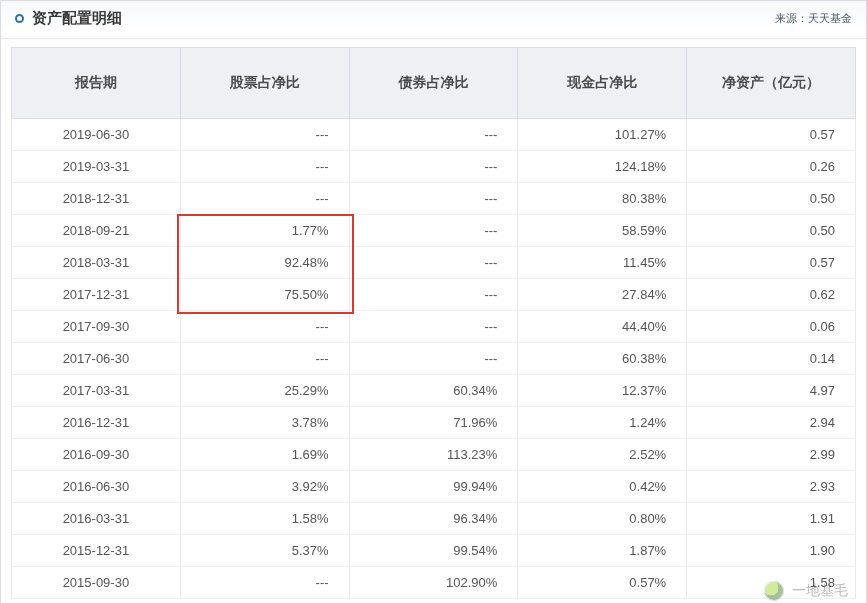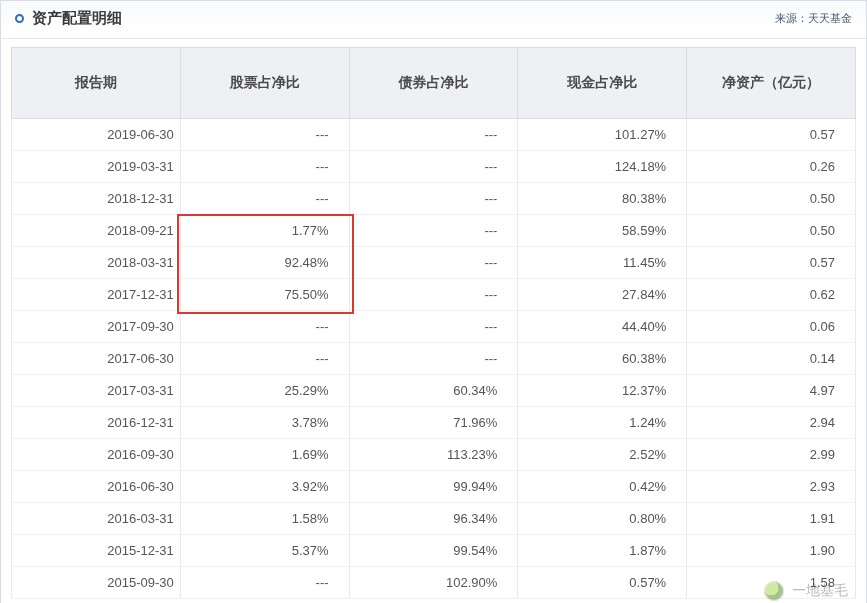--- a/index.html
+++ b/index.html
@@ -69,21 +69,21 @@
     border-left: 1px solid #e6e9ed;
     border-right: 1px solid #e6e9ed;
     font-size: 13px;
     color: #555;
     padding: 8px 20px;
     text-align: right;
     height: 31px;
     line-height: 15px;
   }
   tbody td:first-child {
-    text-align: right;
+    text-align: center;
     padding-left: 6px;
     padding-right: 6px;
   }
   .highlight-box {
     position: absolute;
     border: 2px solid #d93a2f;
     pointer-events: none;
   }
   .watermark {
     position: absolute;

